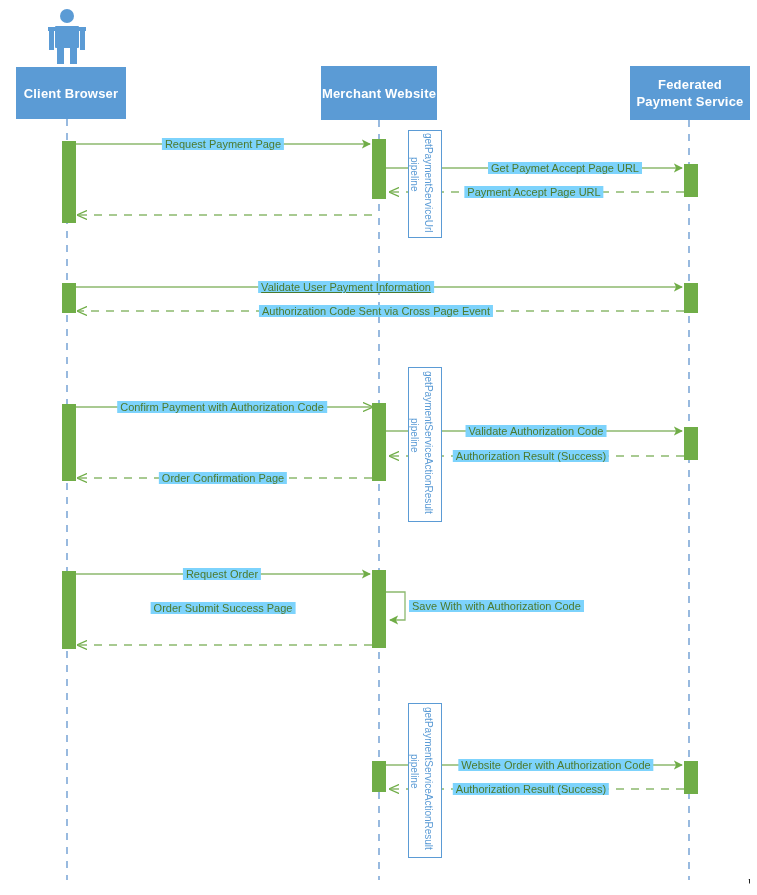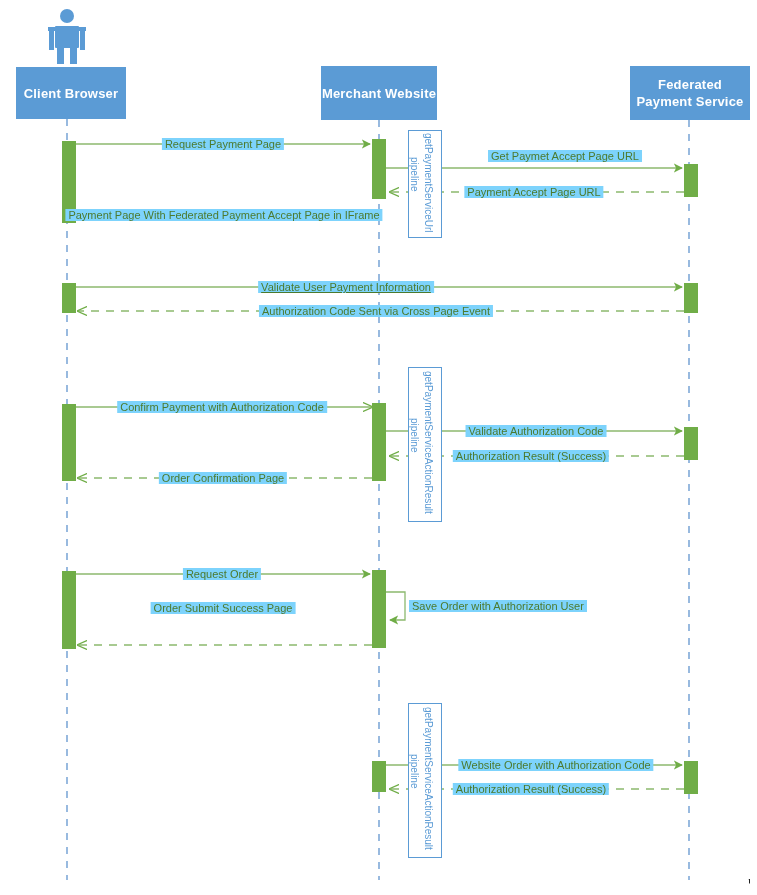--- a/index.html
+++ b/index.html
@@ -175,34 +175,33 @@
 
   <div class="pipeline-box" style="left:408px; top:367px; width:34px; height:155px;"></div>
   <div class="pipeline-label" style="left:434px; top:371px;">getPaymentServiceActionResult</div>
   <div class="pipeline-label" style="left:420px; top:418px;">pipeline</div>
 
   <div class="pipeline-box" style="left:408px; top:703px; width:34px; height:155px;"></div>
   <div class="pipeline-label" style="left:434px; top:707px;">getPaymentServiceActionResult</div>
   <div class="pipeline-label" style="left:420px; top:754px;">pipeline</div>
 
   <div class="msg-label" style="left:223px; top:144px;">Request Payment Page</div>
-  <div class="msg-label" style="left:565px; top:156px;">Get Paymet Accept Page URL</div>
+  <div class="msg-label" style="left:565px; top:168px;">Get Paymet Accept Page URL</div>
   <div class="msg-label" style="left:534px; top:192px;">Payment Accept Page URL</div>
-  <div class="msg-label" style="left:224px; top:215px;">Payment Page With Federated Payment Accept Page in IFrame</div>
 
   <div class="msg-label" style="left:346px; top:287px;text-decoration:underline;">Validate User Payment Information</div>
   <div class="msg-label" style="left:376px; top:311px;">Authorization Code Sent via Cross Page Event</div>
 
   <div class="msg-label" style="left:222px; top:407px;">Confirm Payment with Authorization Code</div>
   <div class="msg-label" style="left:536px; top:431px;">Validate Authorization Code</div>
   <div class="msg-label" style="left:531px; top:456px;">Authorization Result (Success)</div>
   <div class="msg-label" style="left:223px; top:478px;">Order Confirmation Page</div>
 
   <div class="msg-label" style="left:222px; top:574px;">Request Order</div>
-  <div class="msg-label left-anchor" style="left:409px; top:606px;">Save Order with Authorization User</div>
+  <div class="msg-label left-anchor" style="left:409px; top:606px;">Save With with Authorization Code</div>
   <div class="msg-label" style="left:223px; top:608px;">Order Submit Success Page</div>
 
   <div class="msg-label" style="left:556px; top:765px;">Website Order with Authorization Code</div>
   <div class="msg-label" style="left:531px; top:789px;">Authorization Result (Success)</div>
 
   <div class="corner-mark" style="left:748px; top:876px;">l.</div>
 
 </div>
 
 </body></html>

